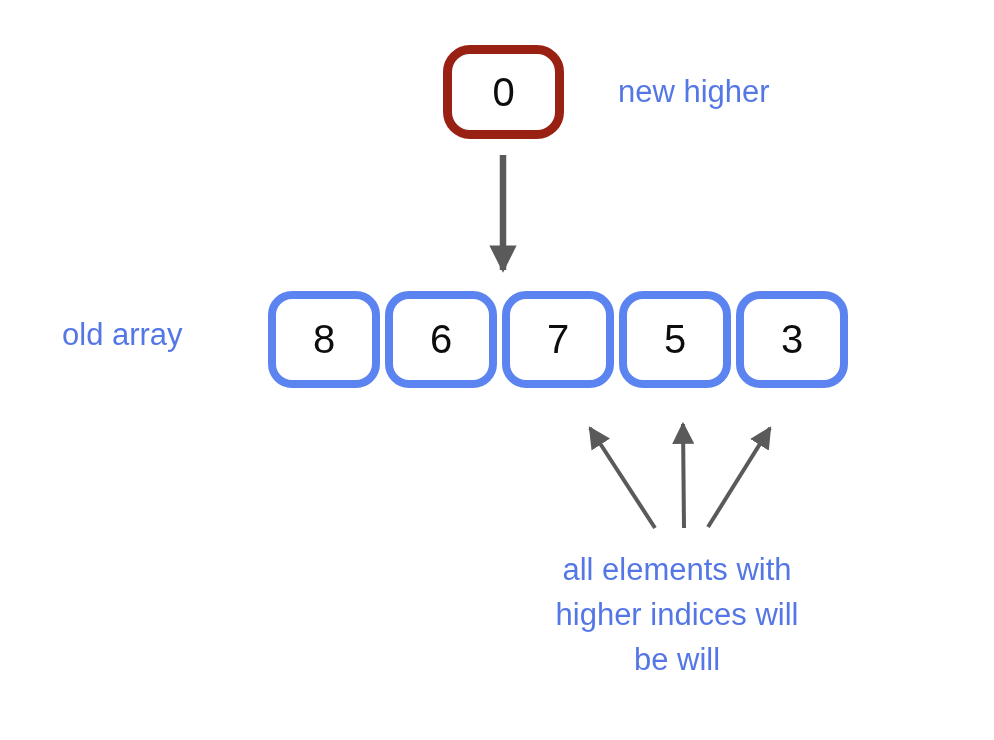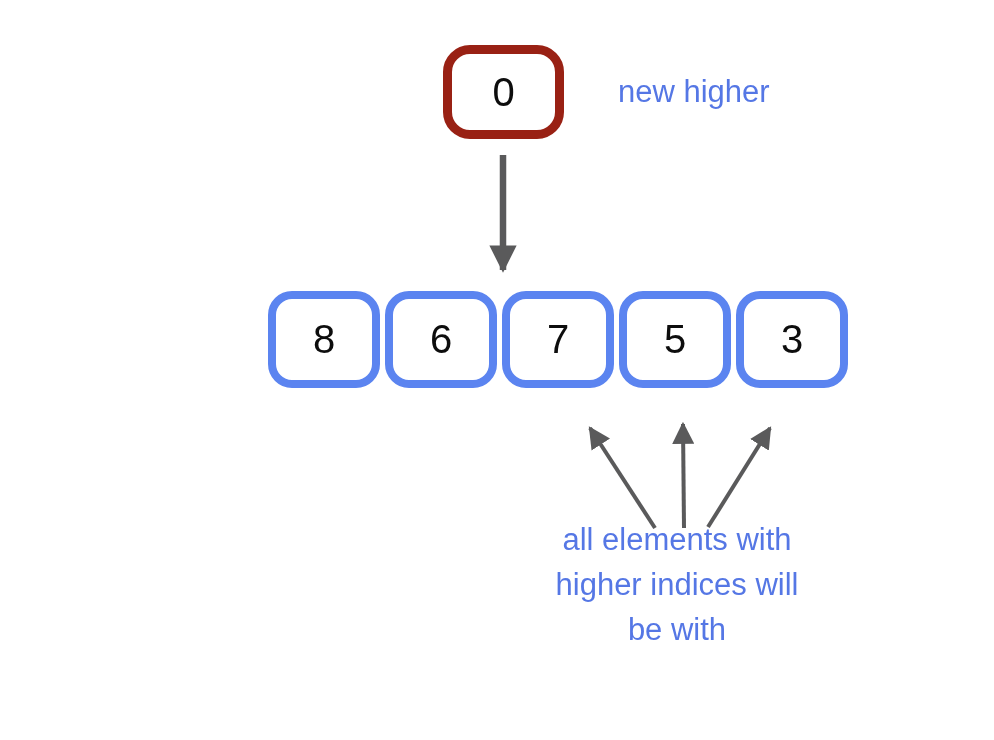--- a/index.html
+++ b/index.html
@@ -63,21 +63,21 @@
     border-radius: 24px;
     background: #ffffff;
     box-sizing: border-box;
     display: flex;
     align-items: center;
     justify-content: center;
   }
   .note {
     position: absolute;
     left: 477px;
-    top: 517px;
+    top: 547px;
     width: 400px;
     text-align: center;
     color: var(--label-text, #5577e5);
     font-size: 31px;
     line-height: 45px;
   }
   .note div { white-space: nowrap; }
   svg.arrow-layer {
     position: absolute;
     left: 0;
@@ -112,20 +112,21 @@
       <marker id="ah-thin" viewBox="0 0 10 10" refX="9" refY="5" markerWidth="5.5" markerHeight="5.5" orient="auto">
         <path class="arrow-head-fill" d="M0,0 L10,5 L0,10 Z"></path>
       </marker>
     </defs>
     <line class="arrow-line" x1="503" y1="155" x2="503" y2="270" stroke-width="6.5" marker-end="url(#ah)"></line>
     <line class="arrow-line" x1="655" y1="528" x2="590" y2="428" stroke-width="4" marker-end="url(#ah-thin)"></line>
     <line class="arrow-line" x1="684" y1="528" x2="683" y2="424" stroke-width="4" marker-end="url(#ah-thin)"></line>
     <line class="arrow-line" x1="708" y1="527" x2="770" y2="428" stroke-width="4" marker-end="url(#ah-thin)"></line>
   </svg>
 
+  <div class="label old-array-label">old array</div>
   <div class="array-row">
     <div class="cell">
       <span class="num">8</span>
     </div>
     <div class="cell">
       <span class="num">6</span>
     </div>
     <div class="cell">
       <span class="num">7</span>
     </div>
@@ -133,16 +134,16 @@
       <span class="num">5</span>
     </div>
     <div class="cell">
       <span class="num">3</span>
     </div>
   </div>
 
   <div class="note">
     <div>all elements with</div>
     <div>higher indices will</div>
-    <div>be with</div>
+    <div>be will</div>
   </div>
 
 </div>
 
 </body></html>

